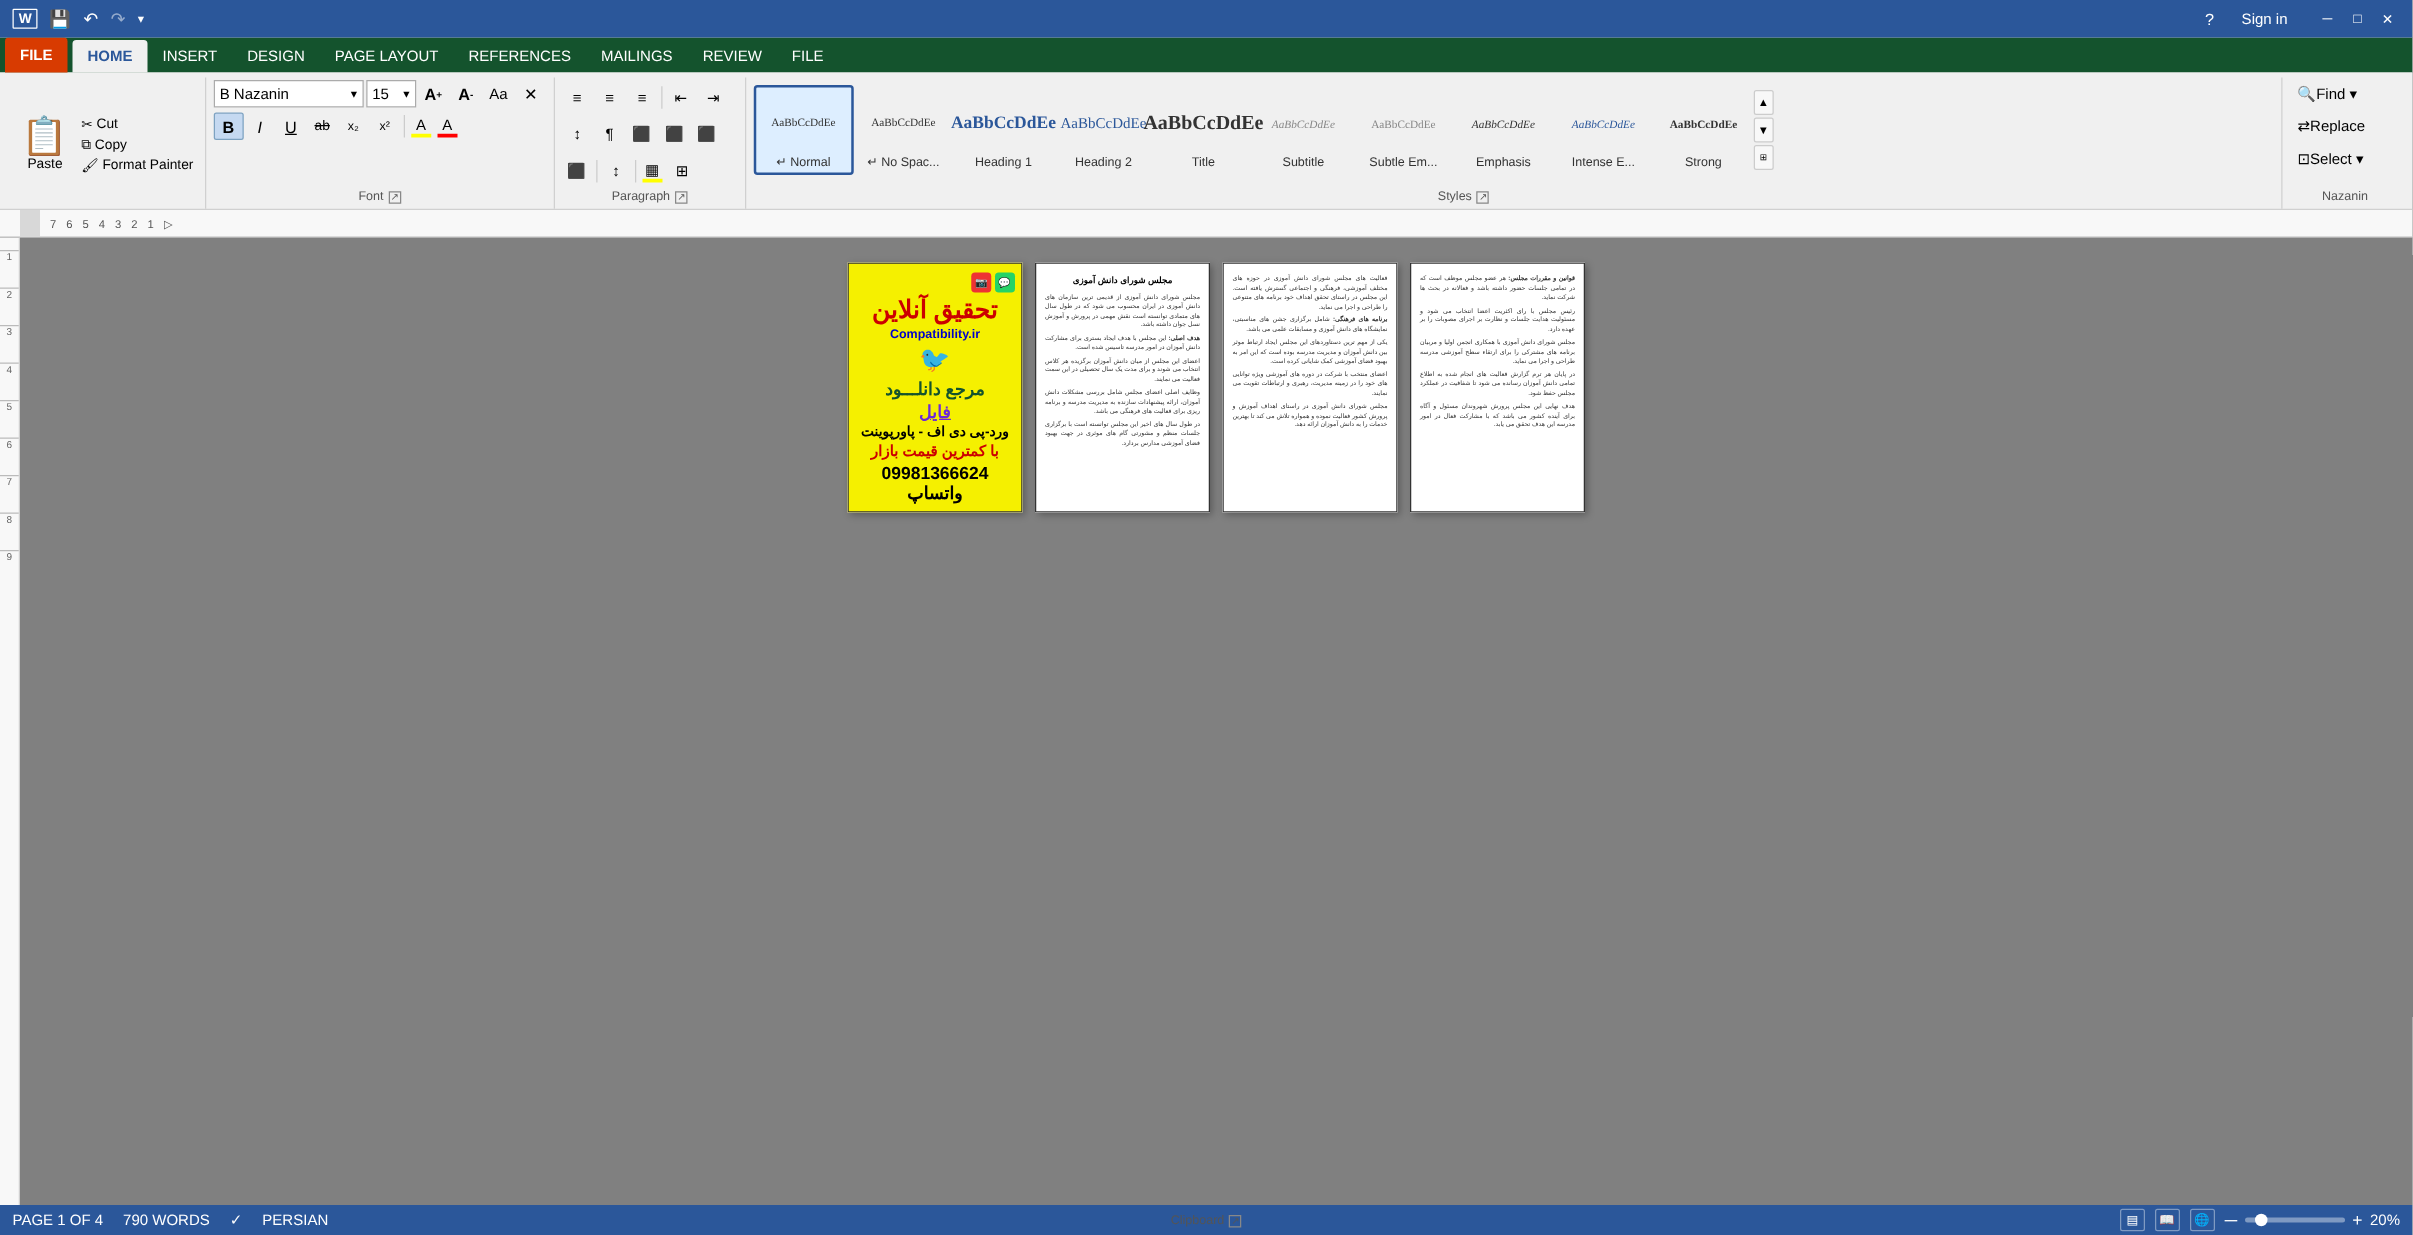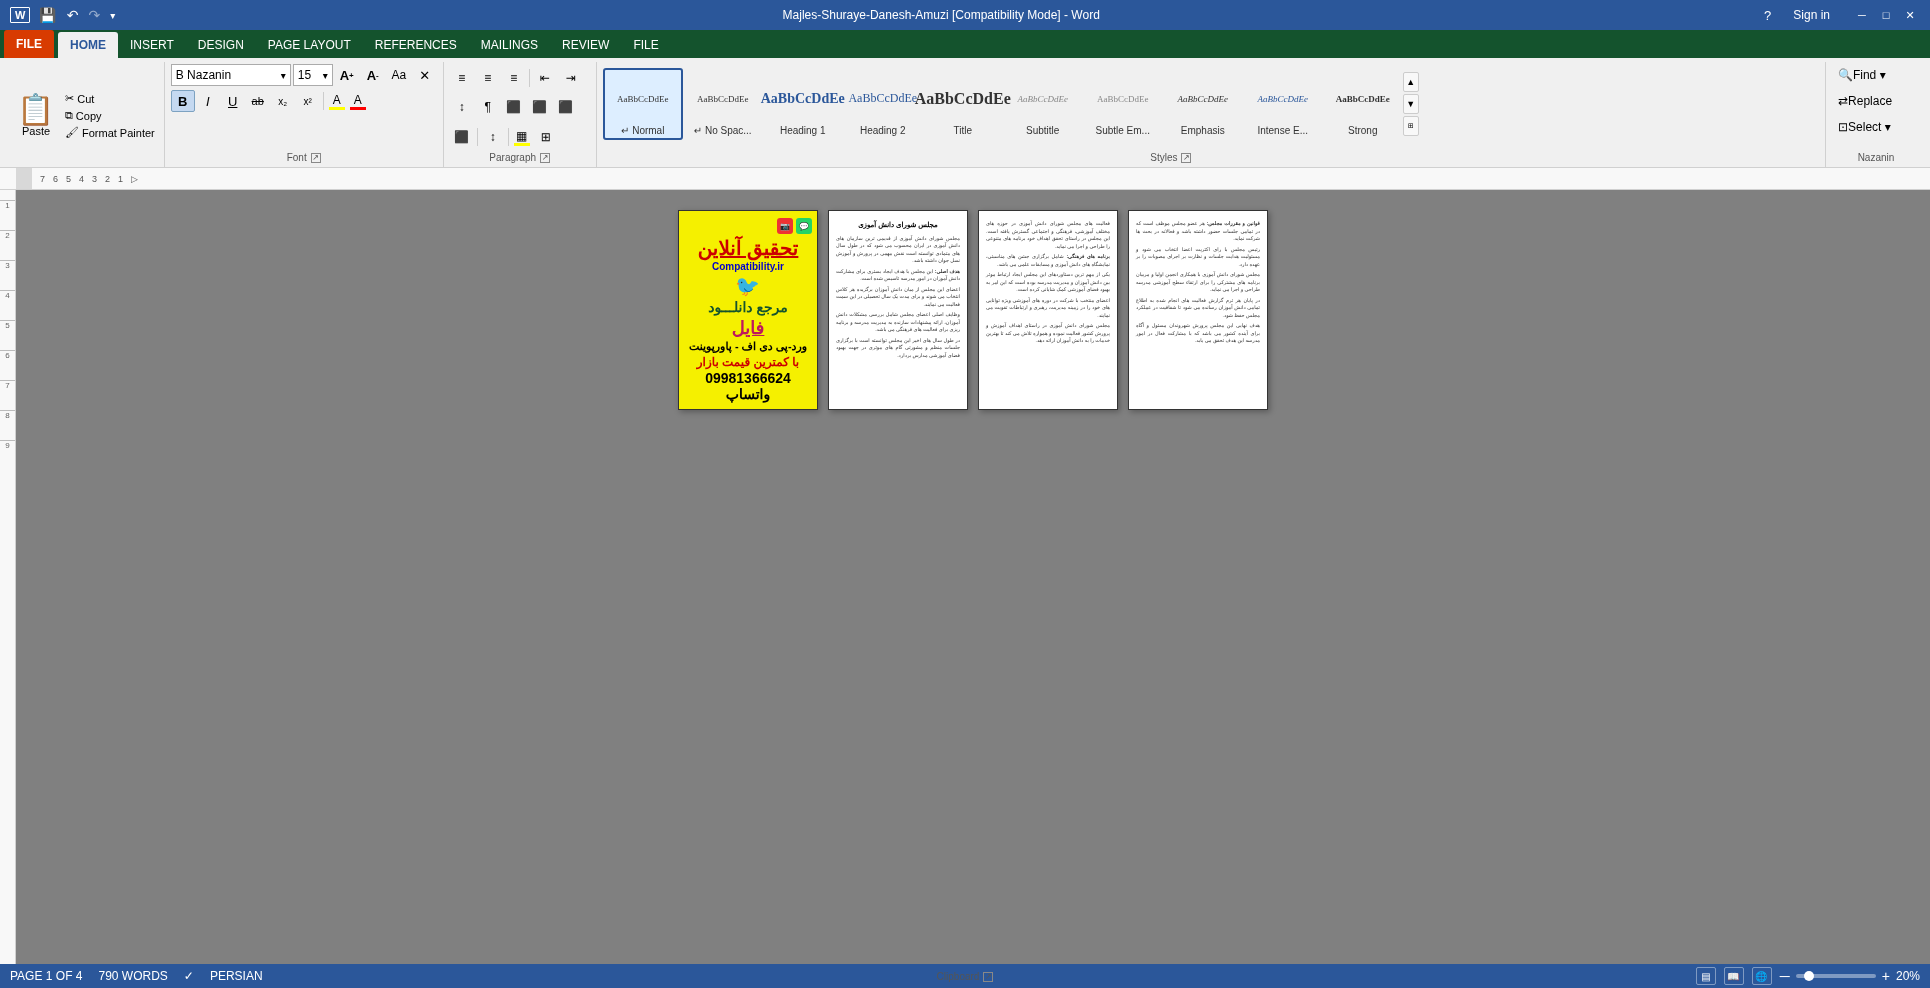--- a/index.html
+++ b/index.html
@@ -270,21 +270,20 @@
       justify-content: space-between;
       padding: 8px 6px;
       font-family: Arial, sans-serif;
     }
     .page1-title {
       font-size: 22px;
       font-weight: bold;
       color: #cc0000;
       direction: rtl;
       line-height: 1.2;
-      text-decoration: underline;
     }
     .page1-url {
       font-size: 13px;
       color: #0000cc;
       font-weight: bold;
       display: flex;
       align-items: center;
       gap: 4px;
     }
     .page1-desc {
@@ -413,21 +412,20 @@
     <div style="display:flex;align-items:center;gap:6px;">
 
       <span style="background:#2b579a;border:1px solid #fff;color:white;font-weight:bold;font-size:11px;padding:1px 4px;border-radius:1px;">W</span>
       <div id="qat" style="position:static;display:flex;align-items:center;gap:4px;">
         <span class="qat-btn">💾</span>
         <span class="qat-btn">↶</span>
         <span class="qat-btn" style="opacity:0.5;">↷</span>
         <span class="qat-btn" style="font-size:10px;">▾</span>
       </div>
     </div>
-    <div class="title">Majles-Shuraye-Danesh-Amuzi [Compatibility Mode] - Word</div>
     <div style="display:flex;align-items:center;gap:12px;">
       <span class="help">?</span>
       <span class="signin">Sign in</span>
       <div class="win-controls">
         <span>─</span>
         <span>□</span>
         <span>✕</span>
       </div>
     </div>
   </div>
@@ -656,21 +654,21 @@
       <div class="page1-content">
         <div style="display:flex;justify-content:flex-end;width:100%;gap:3px;">
           <div style="width:16px;height:16px;background:#e33;border-radius:3px;display:flex;align-items:center;justify-content:center;font-size:8px;color:white;">📷</div>
           <div style="width:16px;height:16px;background:#25D366;border-radius:3px;display:flex;align-items:center;justify-content:center;font-size:8px;color:white;">💬</div>
         </div>
         <div class="page1-title" style="font-size:20px;font-weight:bold;color:#cc0000;direction:rtl;line-height:1.2;">تحقیق آنلاین</div>
         <div class="page1-url" style="font-size:10px;color:#0000cc;font-weight:bold;">Compatibility.ir</div>
 
         <div style="font-size:20px;">🐦</div>
         <div class="page1-desc" style="font-size:14px;font-weight:bold;color:#14532d;direction:rtl;">مرجع دانلـــود</div>
-        <div class="page1-file" style="font-size:18px;font-weight:bold;text-decoration:underline;color:#be185d;direction:rtl;">فایل</div>
+        <div class="page1-file" style="font-size:14px;font-weight:bold;text-decoration:underline;color:#6d28d9;direction:rtl;">فایل</div>
         <div class="page1-formats" style="font-size:11px;font-weight:bold;direction:rtl;color:#000;text-align:center;">ورد-پی دی اف - پاورپوینت</div>
         <div class="page1-price" style="font-size:12px;font-weight:bold;color:#cc0000;direction:rtl;">با کمترین قیمت بازار</div>
         <div class="page1-phone" style="font-size:14px;font-weight:bold;direction:rtl;text-align:center;">09981366624 واتساپ</div>
       </div>
       <div class="page-border"></div>
     </div>
 
     <div class="page-thumb" style="width:140px;height:200px;">
       <div class="page-text-content">
         <div class="page-heading">مجلس شورای دانش آموزی</div>

